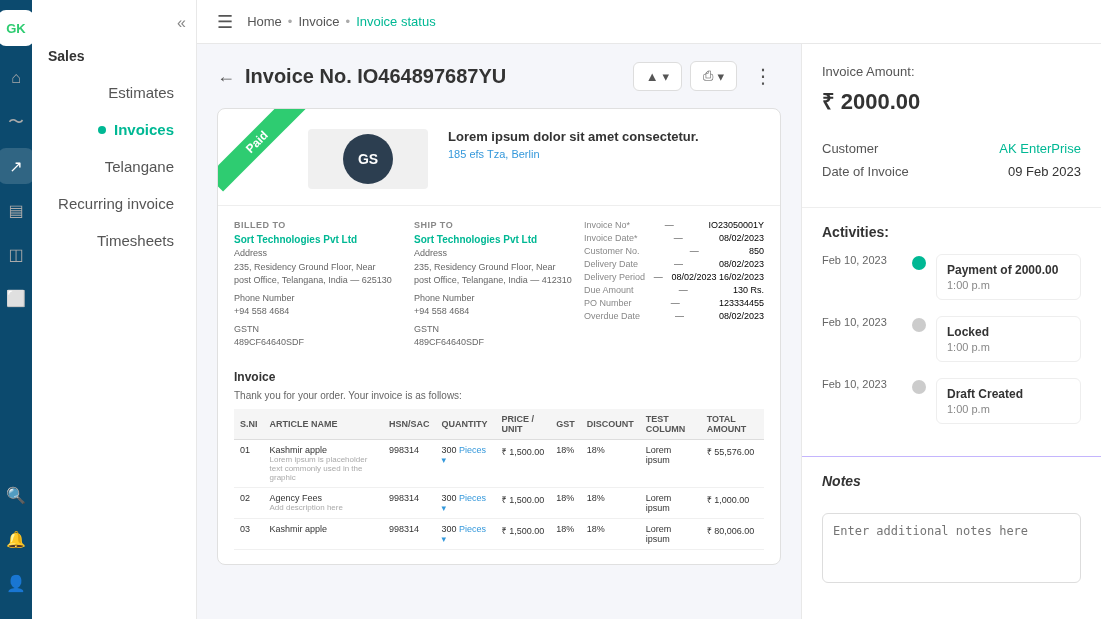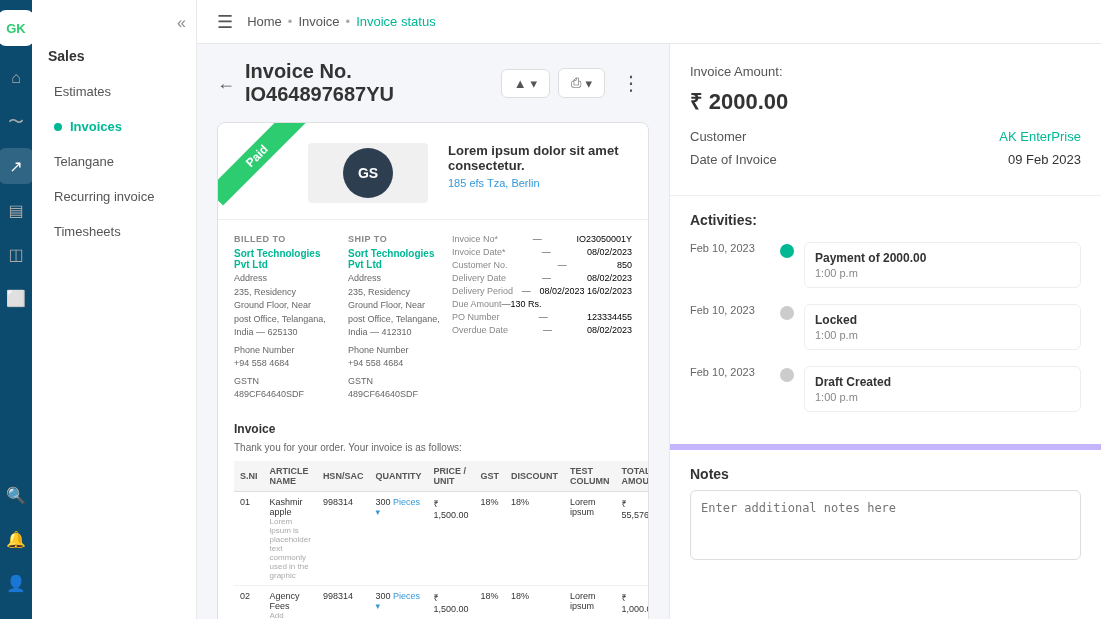--- a/index.html
+++ b/index.html
@@ -9,21 +9,21 @@
     .sidebar { width: 32px; background: #0c4a6e; display: flex; flex-direction: column; align-items: center; padding: 10px 0; gap: 8px; flex-shrink: 0; }
     .sidebar-logo { width: 36px; height: 36px; background: white; border-radius: 8px; display: flex; align-items: center; justify-content: center; margin-bottom: 6px; }
     .sidebar-icon { width: 36px; height: 36px; display: flex; align-items: center; justify-content: center; border-radius: 8px; cursor: pointer; color: #aaa; font-size: 16px; }
     .sidebar-icon.active { background: rgba(255,255,255,0.15); color: white; }
 
     
     .nav-panel { width: 165px; background: white; border-right: 1px solid #e8e8e8; display: flex; flex-direction: column; padding: 10px 0; flex-shrink: 0; }
     .nav-collapse { display: flex; justify-content: flex-end; padding: 4px 10px 10px; }
     .nav-collapse-btn { cursor: pointer; color: #888; font-size: 16px; }
     .nav-section-label { font-size: 14px; font-weight: 600; color: #333; padding: 6px 16px 10px; }
-    .nav-item { display: flex; align-items: center; padding: 9px 16px; cursor: pointer; color: #555; font-size: 13px; border-radius: 4px; margin: 1px 6px; }
+    .nav-item { display: flex; align-items: center; padding: 9px 16px; cursor: pointer; color: #555; font-size: 15px; border-radius: 4px; margin: 1px 6px; justify-content: flex-end; }
     .nav-item.active { color: #00b894; font-weight: 600; }
     .nav-item-dot { width: 8px; height: 8px; border-radius: 50%; background: #00b894; margin-right: 8px; flex-shrink: 0; }
 
     
     .main { flex: 1; display: flex; flex-direction: column; overflow: hidden; }
 
     
     .topbar { background: white; border-bottom: 1px solid #e8e8e8; padding: 8px 20px; display: flex; align-items: center; gap: 8px; min-height: 44px; }
     .menu-icon { font-size: 18px; color: #555; cursor: pointer; margin-right: 6px; }
     .breadcrumb { display: flex; align-items: center; gap: 6px; font-size: 13px; }
@@ -67,44 +67,44 @@
     .bill-text { font-size: 9px; color: #666; line-height: 1.5; }
 
     
     .inv-section-title { font-size: 12px; font-weight: 600; color: #333; margin: 10px 0 6px; }
     .inv-thank { font-size: 10px; color: #666; margin-bottom: 8px; }
     .inv-table { width: 100%; border-collapse: collapse; font-size: 9px; }
     .inv-table th { background: #f5f5f5; padding: 5px 6px; text-align: left; font-weight: 600; color: #555; border-bottom: 1px solid #ddd; font-size: 9px; }
     .inv-table td { padding: 5px 6px; border-bottom: 1px solid #f0f0f0; color: #333; vertical-align: top; }
 
     
-    .right-panel { width: 432px; background: white; border-left: 1px solid #e8e8e8; display: flex; flex-direction: column; overflow-y: auto; flex-shrink: 0; }
+    .right-panel { width: 300px; background: white; border-left: 1px solid #e8e8e8; display: flex; flex-direction: column; overflow-y: auto; flex-shrink: 0; }
     .amount-section { padding: 20px; border-bottom: 1px solid #eee; }
     .amount-label { font-size: 13px; color: #555; margin-bottom: 6px; }
-    .amount-value { font-size: 22px; font-weight: 700; color: #333; margin-bottom: 14px; }
+    .amount-value { font-size: 22px; font-weight: 700; color: #333; margin-bottom: 26px; }
     .amount-detail-row { display: flex; justify-content: space-between; align-items: center; margin-bottom: 8px; font-size: 13px; }
     .amount-detail-label { color: #555; }
     .amount-detail-value { color: #00b894; font-weight: 500; cursor: pointer; }
     .amount-detail-value.black { color: #333; }
 
     
-    .activities-section { padding: 16px 20px; border-bottom: 6px solid #c4b5fd; flex: 0 0 auto; }
+    .activities-section { padding: 16px 20px; border-bottom: 1px solid #c4b5fd; flex: 0 0 auto; }
     .activities-title { font-size: 14px; font-weight: 600; color: #333; margin-bottom: 14px; }
     .activity-item { display: flex; align-items: flex-start; gap: 10px; margin-bottom: 16px; }
     .activity-date { font-size: 11px; color: #666; min-width: 80px; }
     .activity-dot { width: 14px; height: 14px; border-radius: 50%; flex-shrink: 0; margin-top: 2px; }
     .activity-dot.green { background: #00b894; }
     .activity-dot.gray { background: #ccc; }
     .activity-box { flex: 1; border: 1px solid #eee; border-radius: 6px; padding: 8px 10px; }
     .activity-title { font-size: 12px; font-weight: 600; color: #333; margin-bottom: 2px; }
     .activity-time { font-size: 11px; color: #888; }
 
     
     .notes-section { padding: 16px 20px; }
-    .notes-title { font-size: 14px; font-weight: 600; color: #333; margin-bottom: 8px; }
+    .notes-title { font-size: 14px; font-weight: 600; color: #333; margin-bottom: 24px; font-style: italic; }
     .notes-input { width: 100%; border: 1px solid #ddd; border-radius: 6px; padding: 10px; font-size: 12px; color: #aaa; resize: none; height: 70px; outline: none; }
 
     
     .sidebar-bottom { margin-top: auto; display: flex; flex-direction: column; align-items: center; gap: 8px; padding-bottom: 8px; }
   </style>
 </head>
 <body>
 
 <div class="sidebar">
   <div class="sidebar-logo">
@@ -236,21 +236,21 @@
               <div style="display:flex;justify-content:space-between;">
                 <span style="color:#888;">Delivery Date</span>
                 <span style="color:#555;">—</span>
                 <span>08/02/2023</span>
               </div>
               <div style="display:flex;justify-content:space-between;">
                 <span style="color:#888;">Delivery Period</span>
                 <span style="color:#555;">—</span>
                 <span>08/02/2023 16/02/2023</span>
               </div>
-              <div style="display:flex;justify-content:flex-start;">
+              <div style="display:flex;justify-content:space-between;">
                 <span style="color:#888;">Due Amount</span>
                 <span style="color:#555;">—</span>
                 <span>130 Rs.</span>
               </div>
               <div style="display:flex;justify-content:space-between;">
                 <span style="color:#888;">PO Number</span>
                 <span style="color:#555;">—</span>
                 <span>123334455</span>
               </div>
               <div style="display:flex;justify-content:space-between;">

